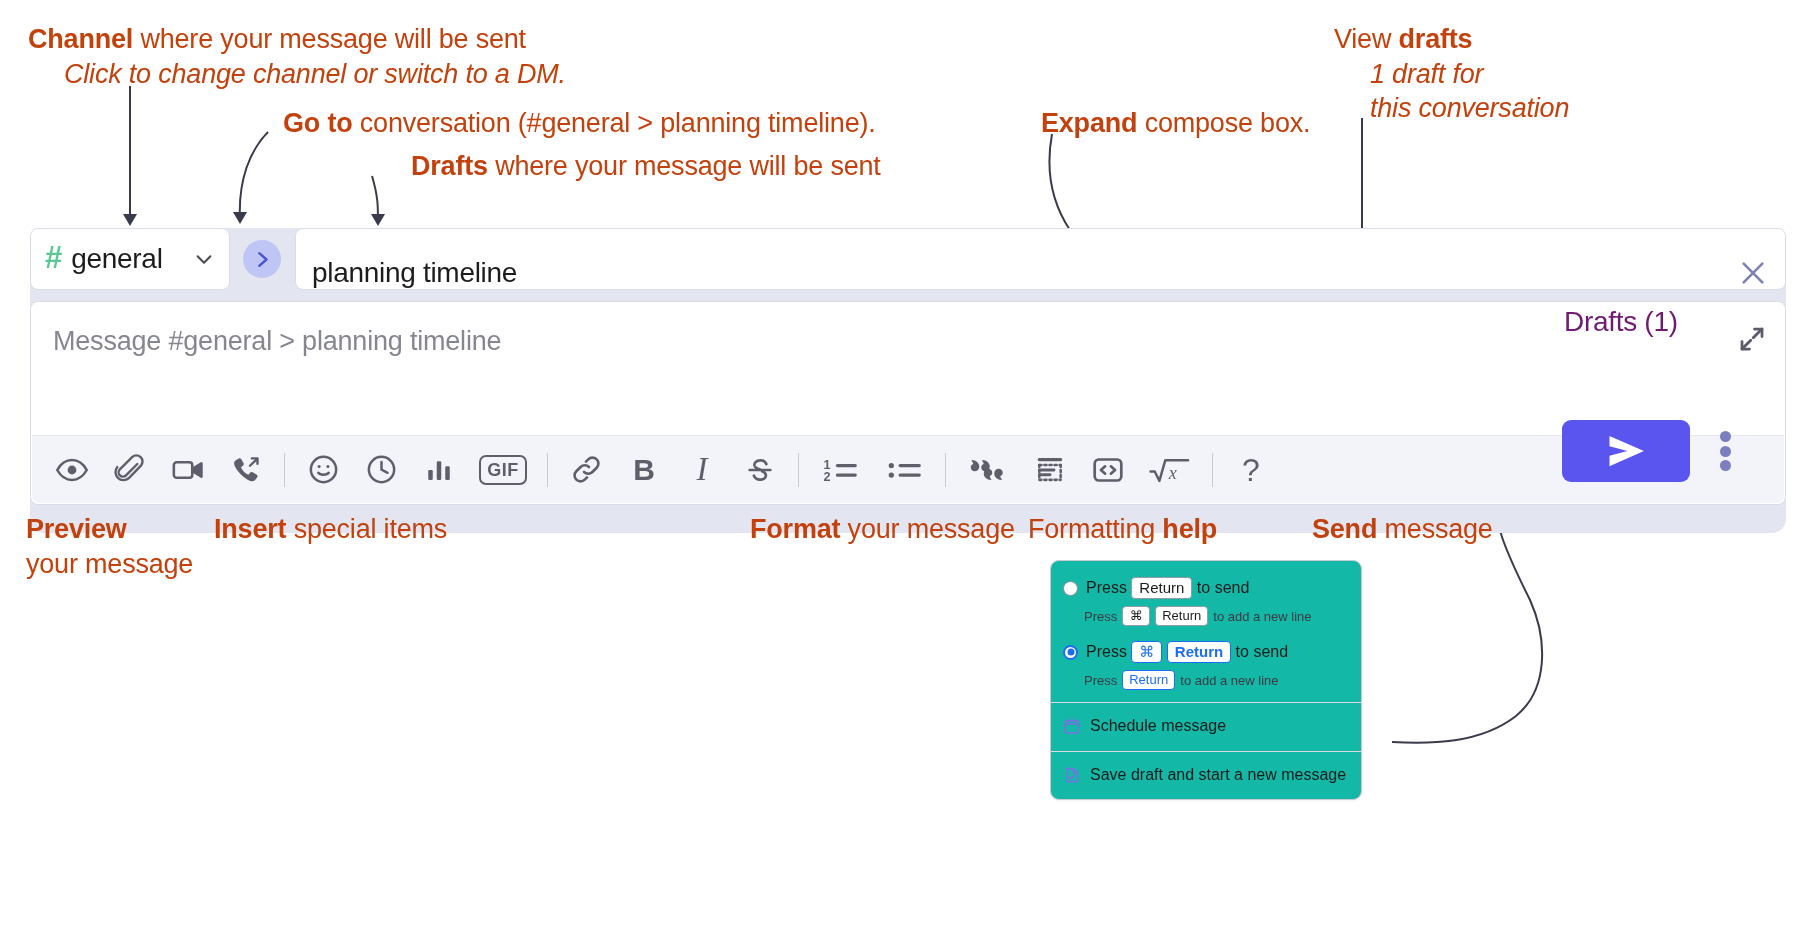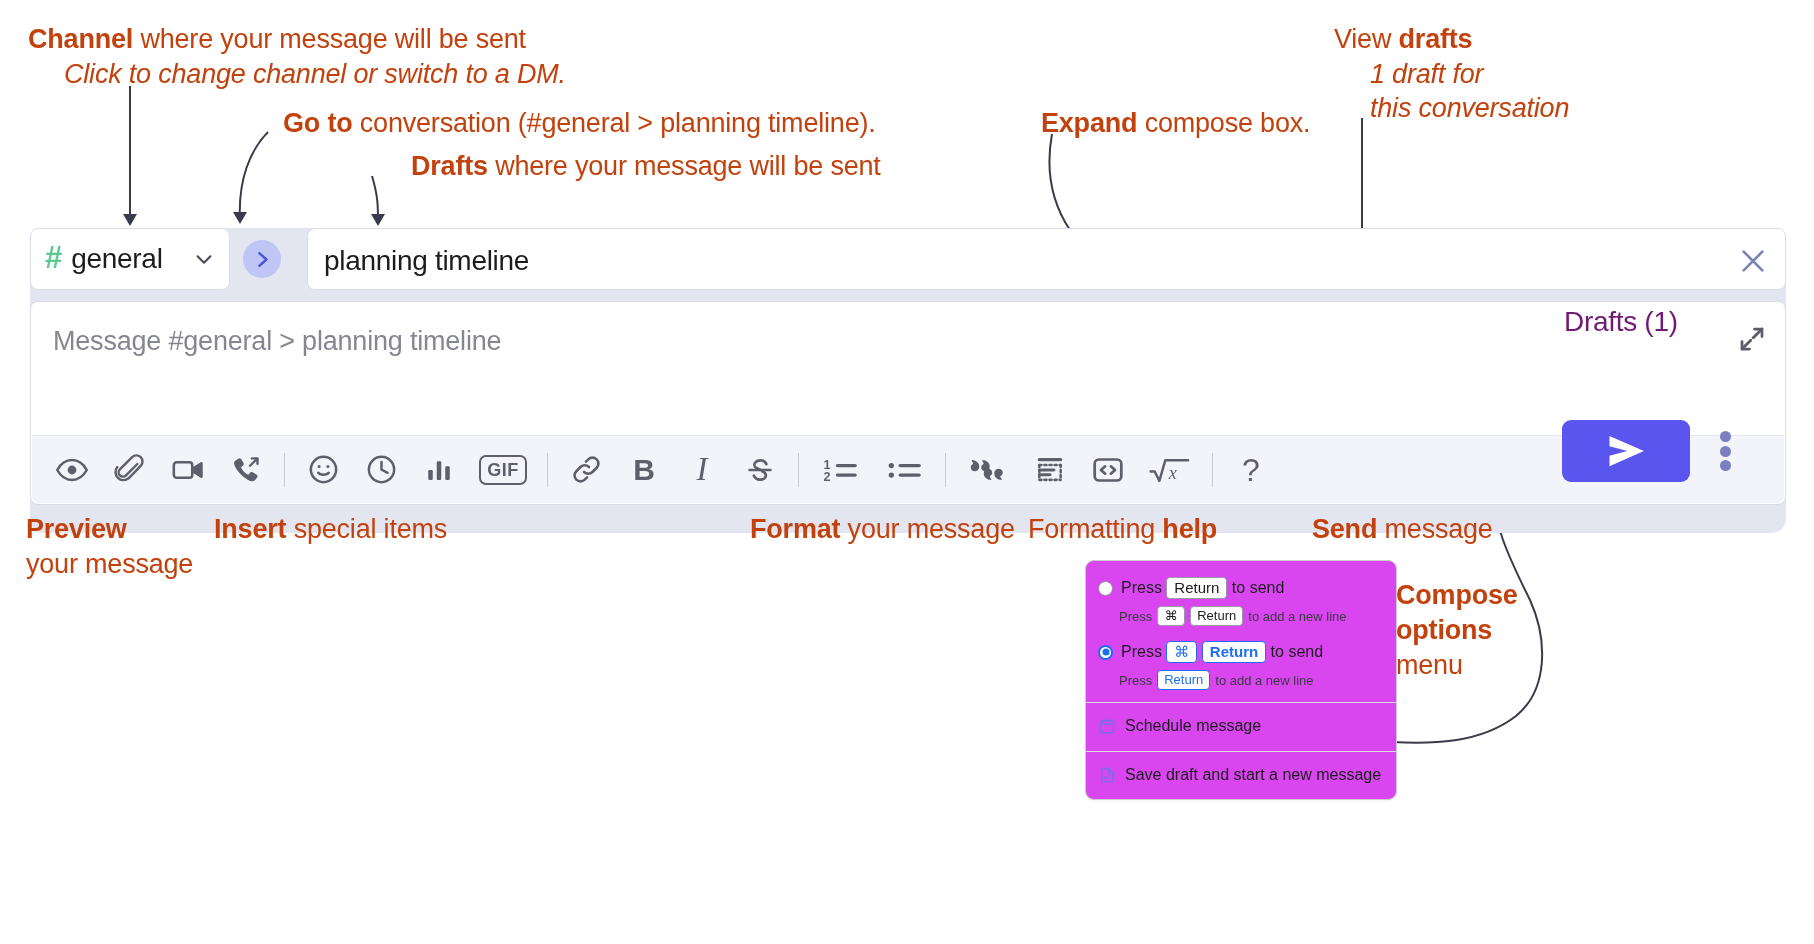--- a/index.html
+++ b/index.html
@@ -50,23 +50,23 @@
   .chev svg{display:block;width:22px;height:22px;}
 
   .goto-btn{
     position:absolute;left:213px;top:12px;width:38px;height:38px;
     background:#bfc6f5;border-radius:50%;
     display:flex;align-items:center;justify-content:center;cursor:pointer;
   }
   .goto-btn svg{width:19px;height:19px;color:#4a54d6;display:block;}
 
   .topic-field{
-    position:absolute;left:277px;top:0;right:0;height:62px;
+    position:absolute;left:265px;top:0;right:0;height:62px;
     background:#ffffff;border:1px solid #dcdce6;border-radius:8px;
-    display:flex;align-items:flex-start;padding:16px 16px;box-sizing:border-box;
+    display:flex;align-items:flex-end;padding:0 16px;box-sizing:border-box;
   }
   .topic-text{font-size:28px;color:#1d1c1d;letter-spacing:-0.3px;}
   .topic-clear{margin-left:auto;color:#7d82b5;cursor:pointer;}
   .topic-clear svg{display:block;width:32px;height:32px;}
 
   
   .msgbox{
     position:absolute;left:0;top:73px;width:100%;height:204px;
     background:#ffffff;border:1px solid #dcdce6;border-radius:8px;
     box-sizing:border-box;
@@ -116,22 +116,22 @@
   .send-btn svg{width:44px;height:36px;display:block;}
   .kebab{
     position:absolute;left:152px;top:186px;width:30px;height:46px;
     display:flex;flex-direction:column;align-items:center;justify-content:space-between;
     cursor:pointer;padding:3px 0;box-sizing:border-box;
   }
   .kebab i{display:block;width:11px;height:11px;border-radius:50%;background:#7b7fc0;}
 
   
   .popup{
-    left:1085px;top:560px;width:310px;
-    background:#d946ef;border:1px solid #c9cad4;border-radius:9px;
+    left:1050px;top:560px;width:310px;
+    background:#14b8a6;border:1px solid #c9cad4;border-radius:9px;
     box-shadow:0 1px 3px rgba(0,0,0,.06);
     font-size:15px;color:#1d1c1d;overflow:hidden;
   }
   .radio-row{display:flex;align-items:center;gap:8px;padding:0 12px;height:30px;cursor:pointer;}
   .radio-row.first{margin-top:12px;}
   .radio{
     width:15px;height:15px;border-radius:50%;border:1.6px solid #8a8a96;
     flex:0 0 auto;box-sizing:border-box;position:relative;background:#fff;
   }
   .radio.on{border-color:#1b6ef3;border-width:2px;}
@@ -457,25 +457,20 @@
   </div>
 
   <div class="abs ann" style="left:1028px;top:512px;">
     <span>Formatting </span><b>help</b>
   </div>
 
   <div class="abs ann" style="left:1312px;top:512px;">
     <b>Send</b><span> message</span>
   </div>
 
-  <div class="abs ann" style="left:1396px;top:578px;line-height:1.3;">
-    <div><b>Compose</b></div>
-    <div><b>options</b></div>
-    <div>menu</div>
-  </div>
 
   <div class="abs popup">
 
     <div class="radio-row first">
       <span class="radio"></span>
       <span class="rr-main">
         <span>Press</span>
         <span class="key">Return</span>
         <span>to send</span>
       </span>

